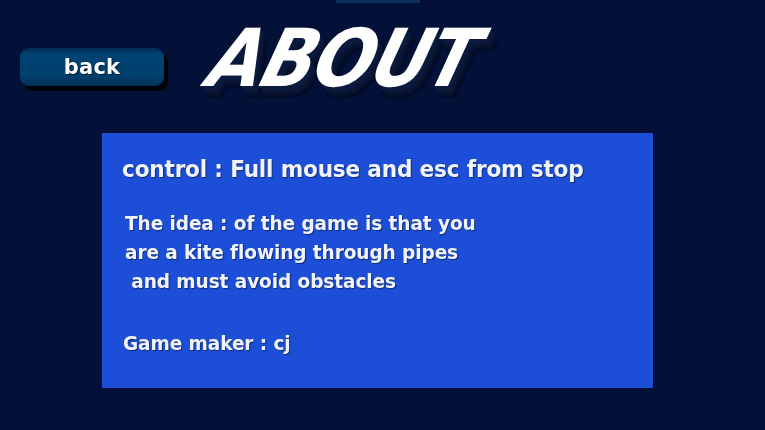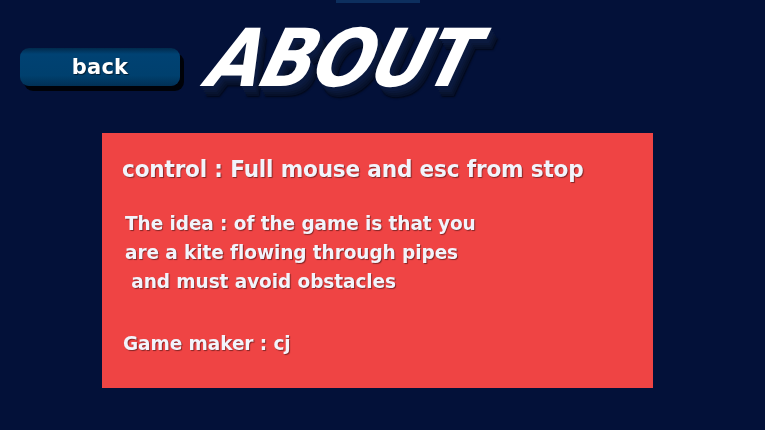--- a/index.html
+++ b/index.html
@@ -29,21 +29,21 @@
     width: 84px;
     height: 3px;
     background: #0d2f5e;
   }
 
   
   #back-button {
     position: absolute;
     left: 20px;
     top: 48px;
-    width: 160px;
+    width: 144px;
     height: 38px;
     border-radius: 9px;
     background: linear-gradient(180deg, #012a4c 0%, #004273 16%, #00406e 72%, #013055 100%);
     box-shadow: 4px 5px 0 rgba(0,0,0,0.85);
     border: none;
     padding: 0;
     cursor: pointer;
     display: flex;
     align-items: center;
     justify-content: center;
@@ -86,21 +86,21 @@
     user-select: none;
   }
 
   
   #about-panel {
     position: absolute;
     left: 102px;
     top: 133px;
     width: 551px;
     height: 255px;
-    background: #ef4444;
+    background: #1d4ed8;
   }
 
   .panel-text {
     color: #f2f4fb;
     font-family: "DejaVu Sans", sans-serif;
     font-weight: bold;
     text-shadow: 1px 1px 1px rgba(0,0,0,0.45);
     white-space: pre;
     user-select: none;
   }

